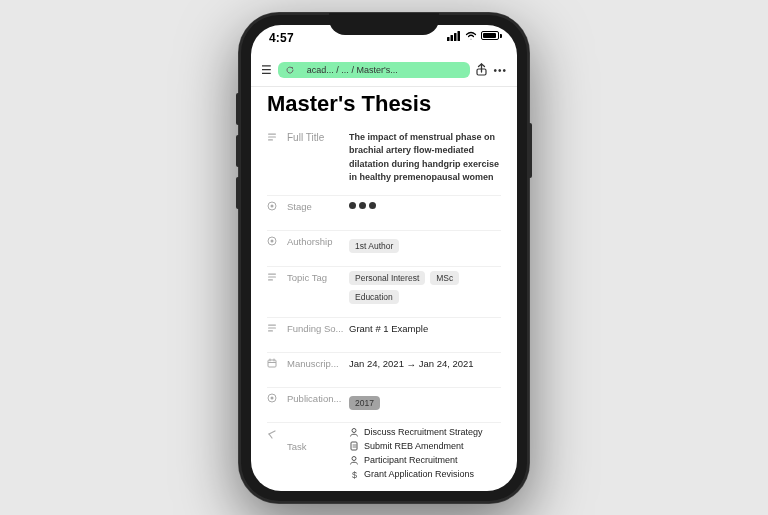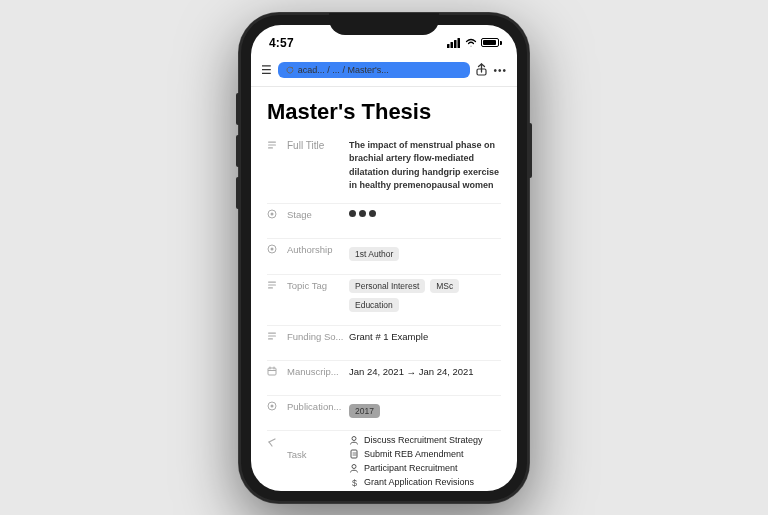--- a/index.html
+++ b/index.html
@@ -76,21 +76,21 @@
       height: 22px;
       background: #1a1a1a;
       border-radius: 0 0 16px 16px;
       z-index: 10;
     }
 
     
     .status-bar {
       display: flex;
       justify-content: space-between;
-      align-items: center;
+      align-items: flex-start;
       padding: 6px 18px 0;
       height: 30px;
       font-size: 11px;
       font-weight: 600;
       color: #000;
       position: relative;
       z-index: 5;
     }
 
     .status-time {
@@ -116,47 +116,47 @@
       height: 32px;
     }
 
     .menu-icon {
       font-size: 12px;
       color: #333;
     }
 
     .url-bar {
       flex: 1;
-      background: #3b82f6;
+      background: #86efac;
       border-radius: 6px;
       padding: 3px 8px;
       display: flex;
       align-items: center;
-      gap: 4px;
+      gap: 13px;
       font-size: 9px;
       color: #555;
       min-width: 0;
     }
 
     .url-text {
       white-space: nowrap;
       overflow: hidden;
       text-overflow: ellipsis;
       font-size: 9px;
       color: #333;
     }
 
     .browser-action-btn {
       font-size: 12px;
       color: #333;
     }
 
     
     .content {
-      padding: 12px 16px 12px;
+      padding: 4px 16px 12px;
       overflow-y: auto;
       height: calc(100% - 62px);
     }
 
     .page-title {
       font-size: 22px;
       font-weight: 700;
       color: #000;
       margin-bottom: 14px;
       line-height: 1.2;

